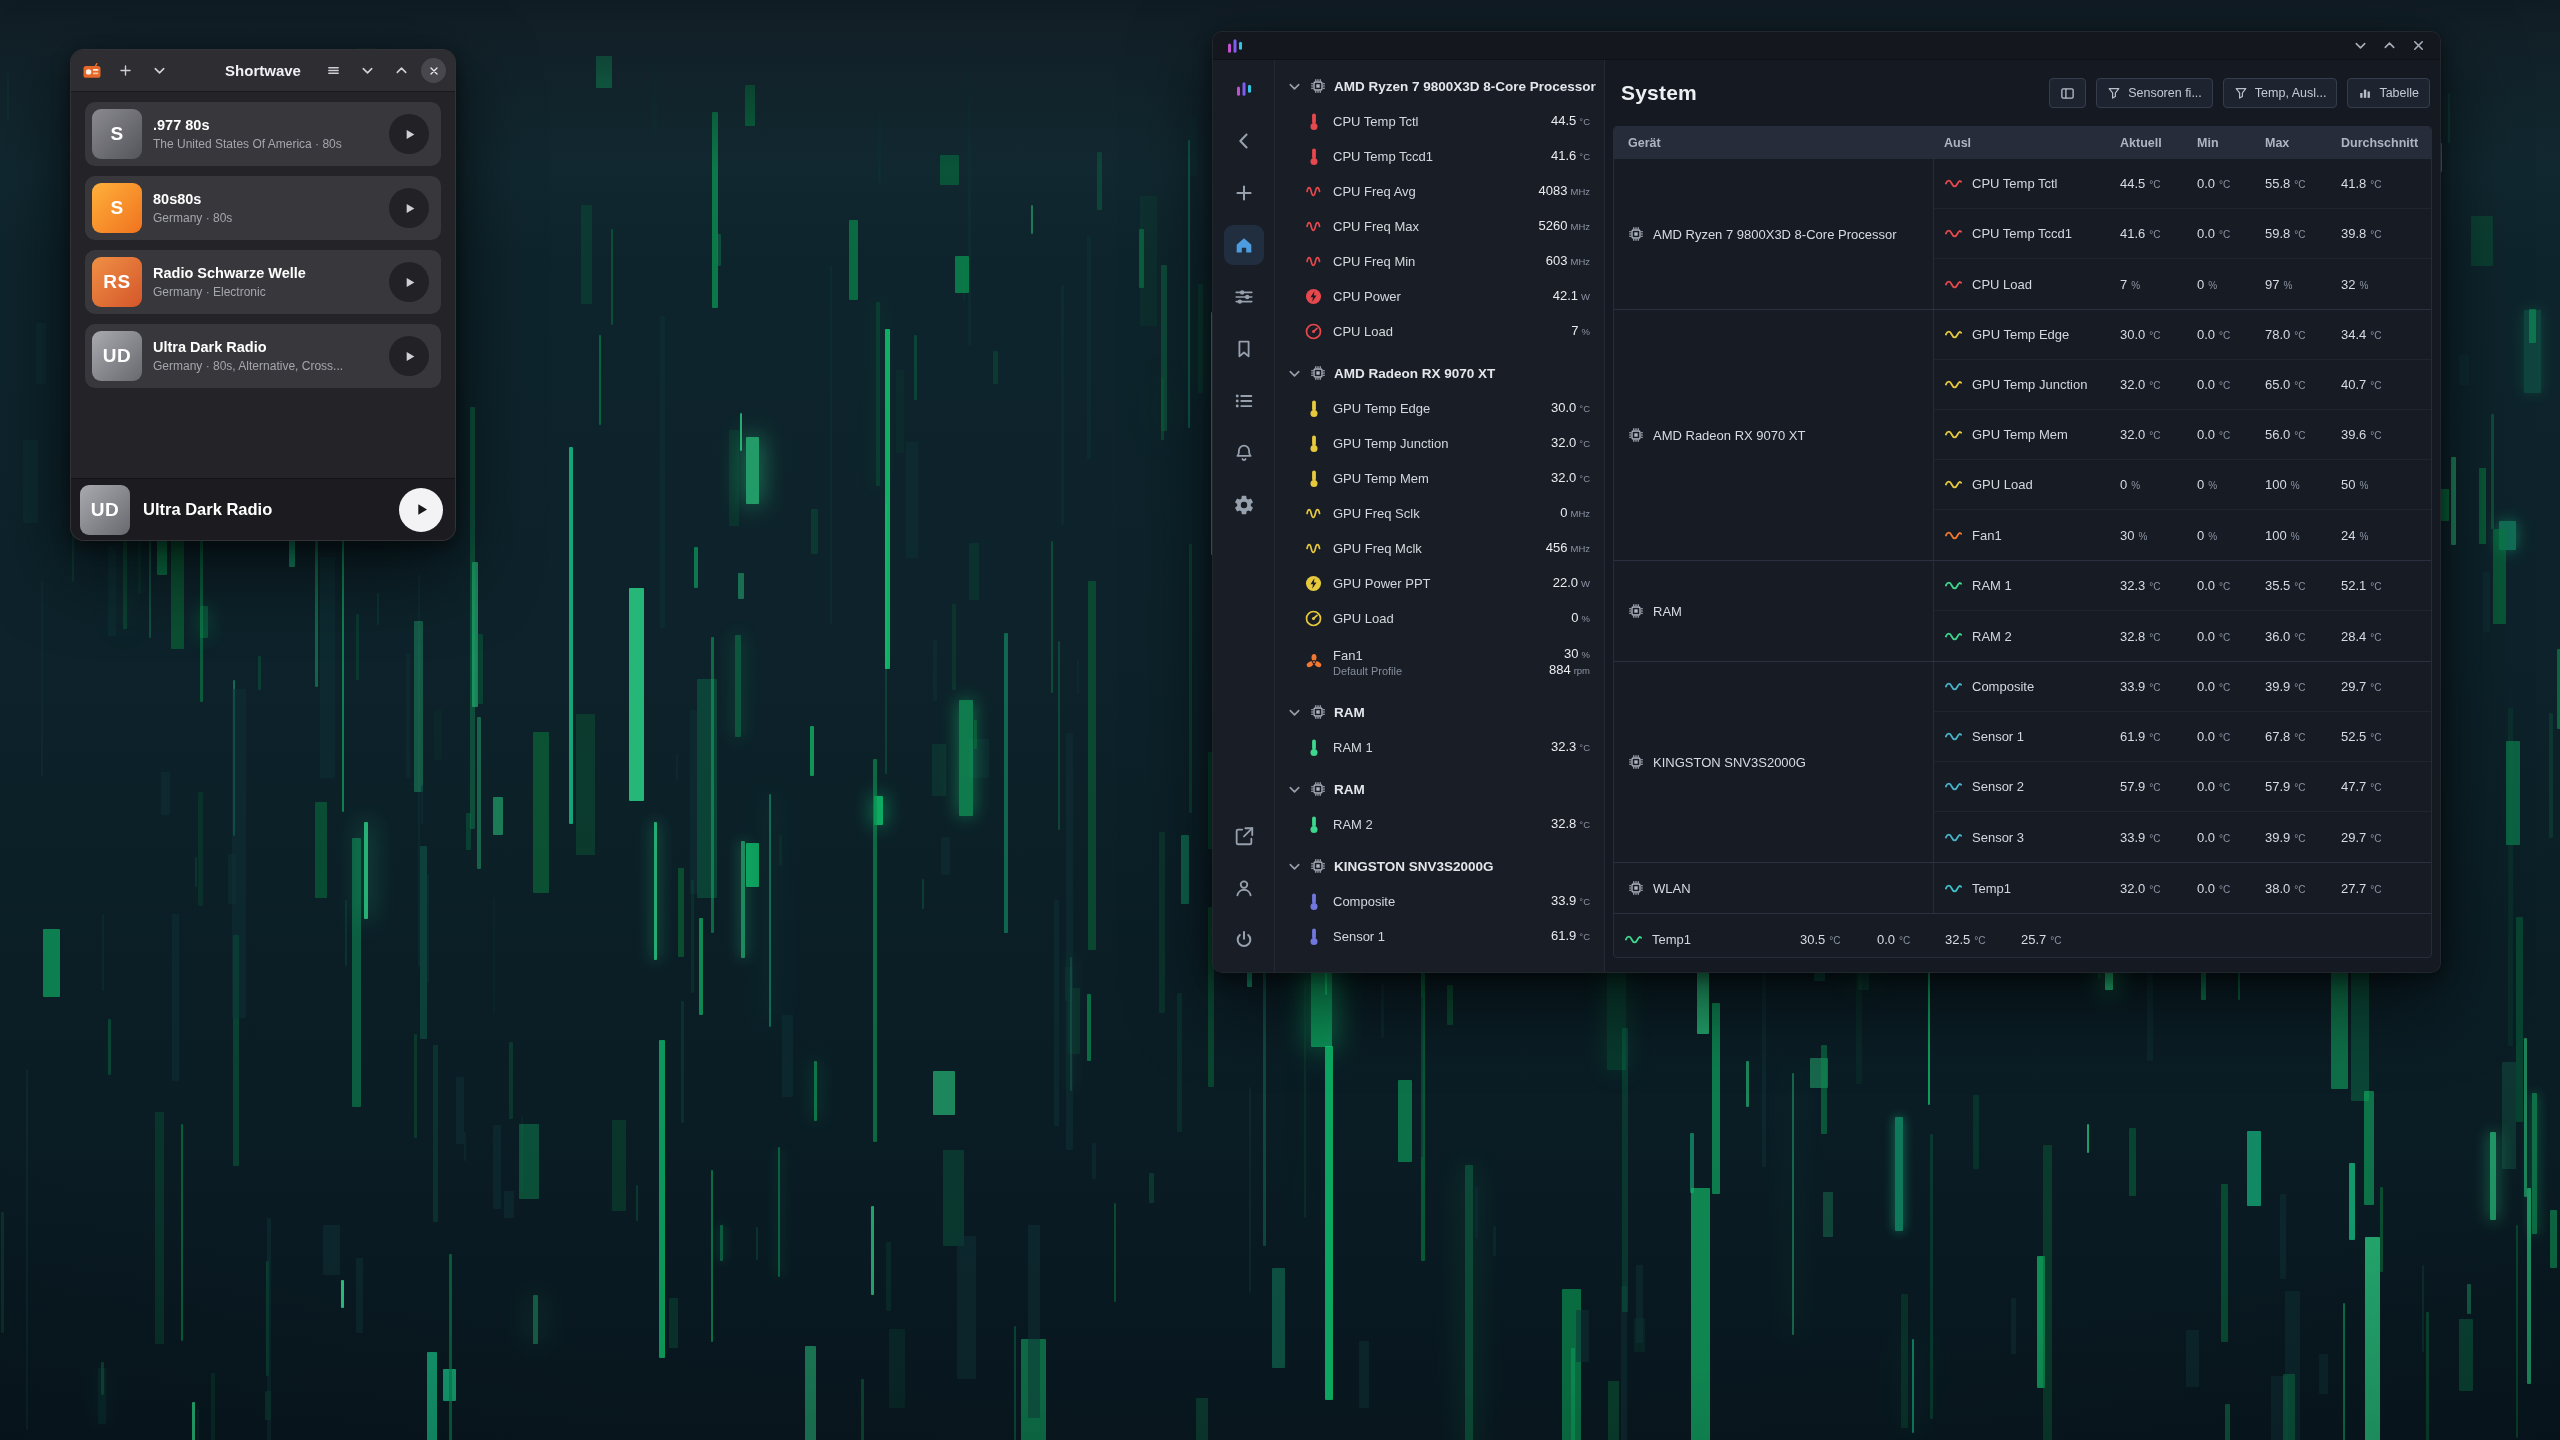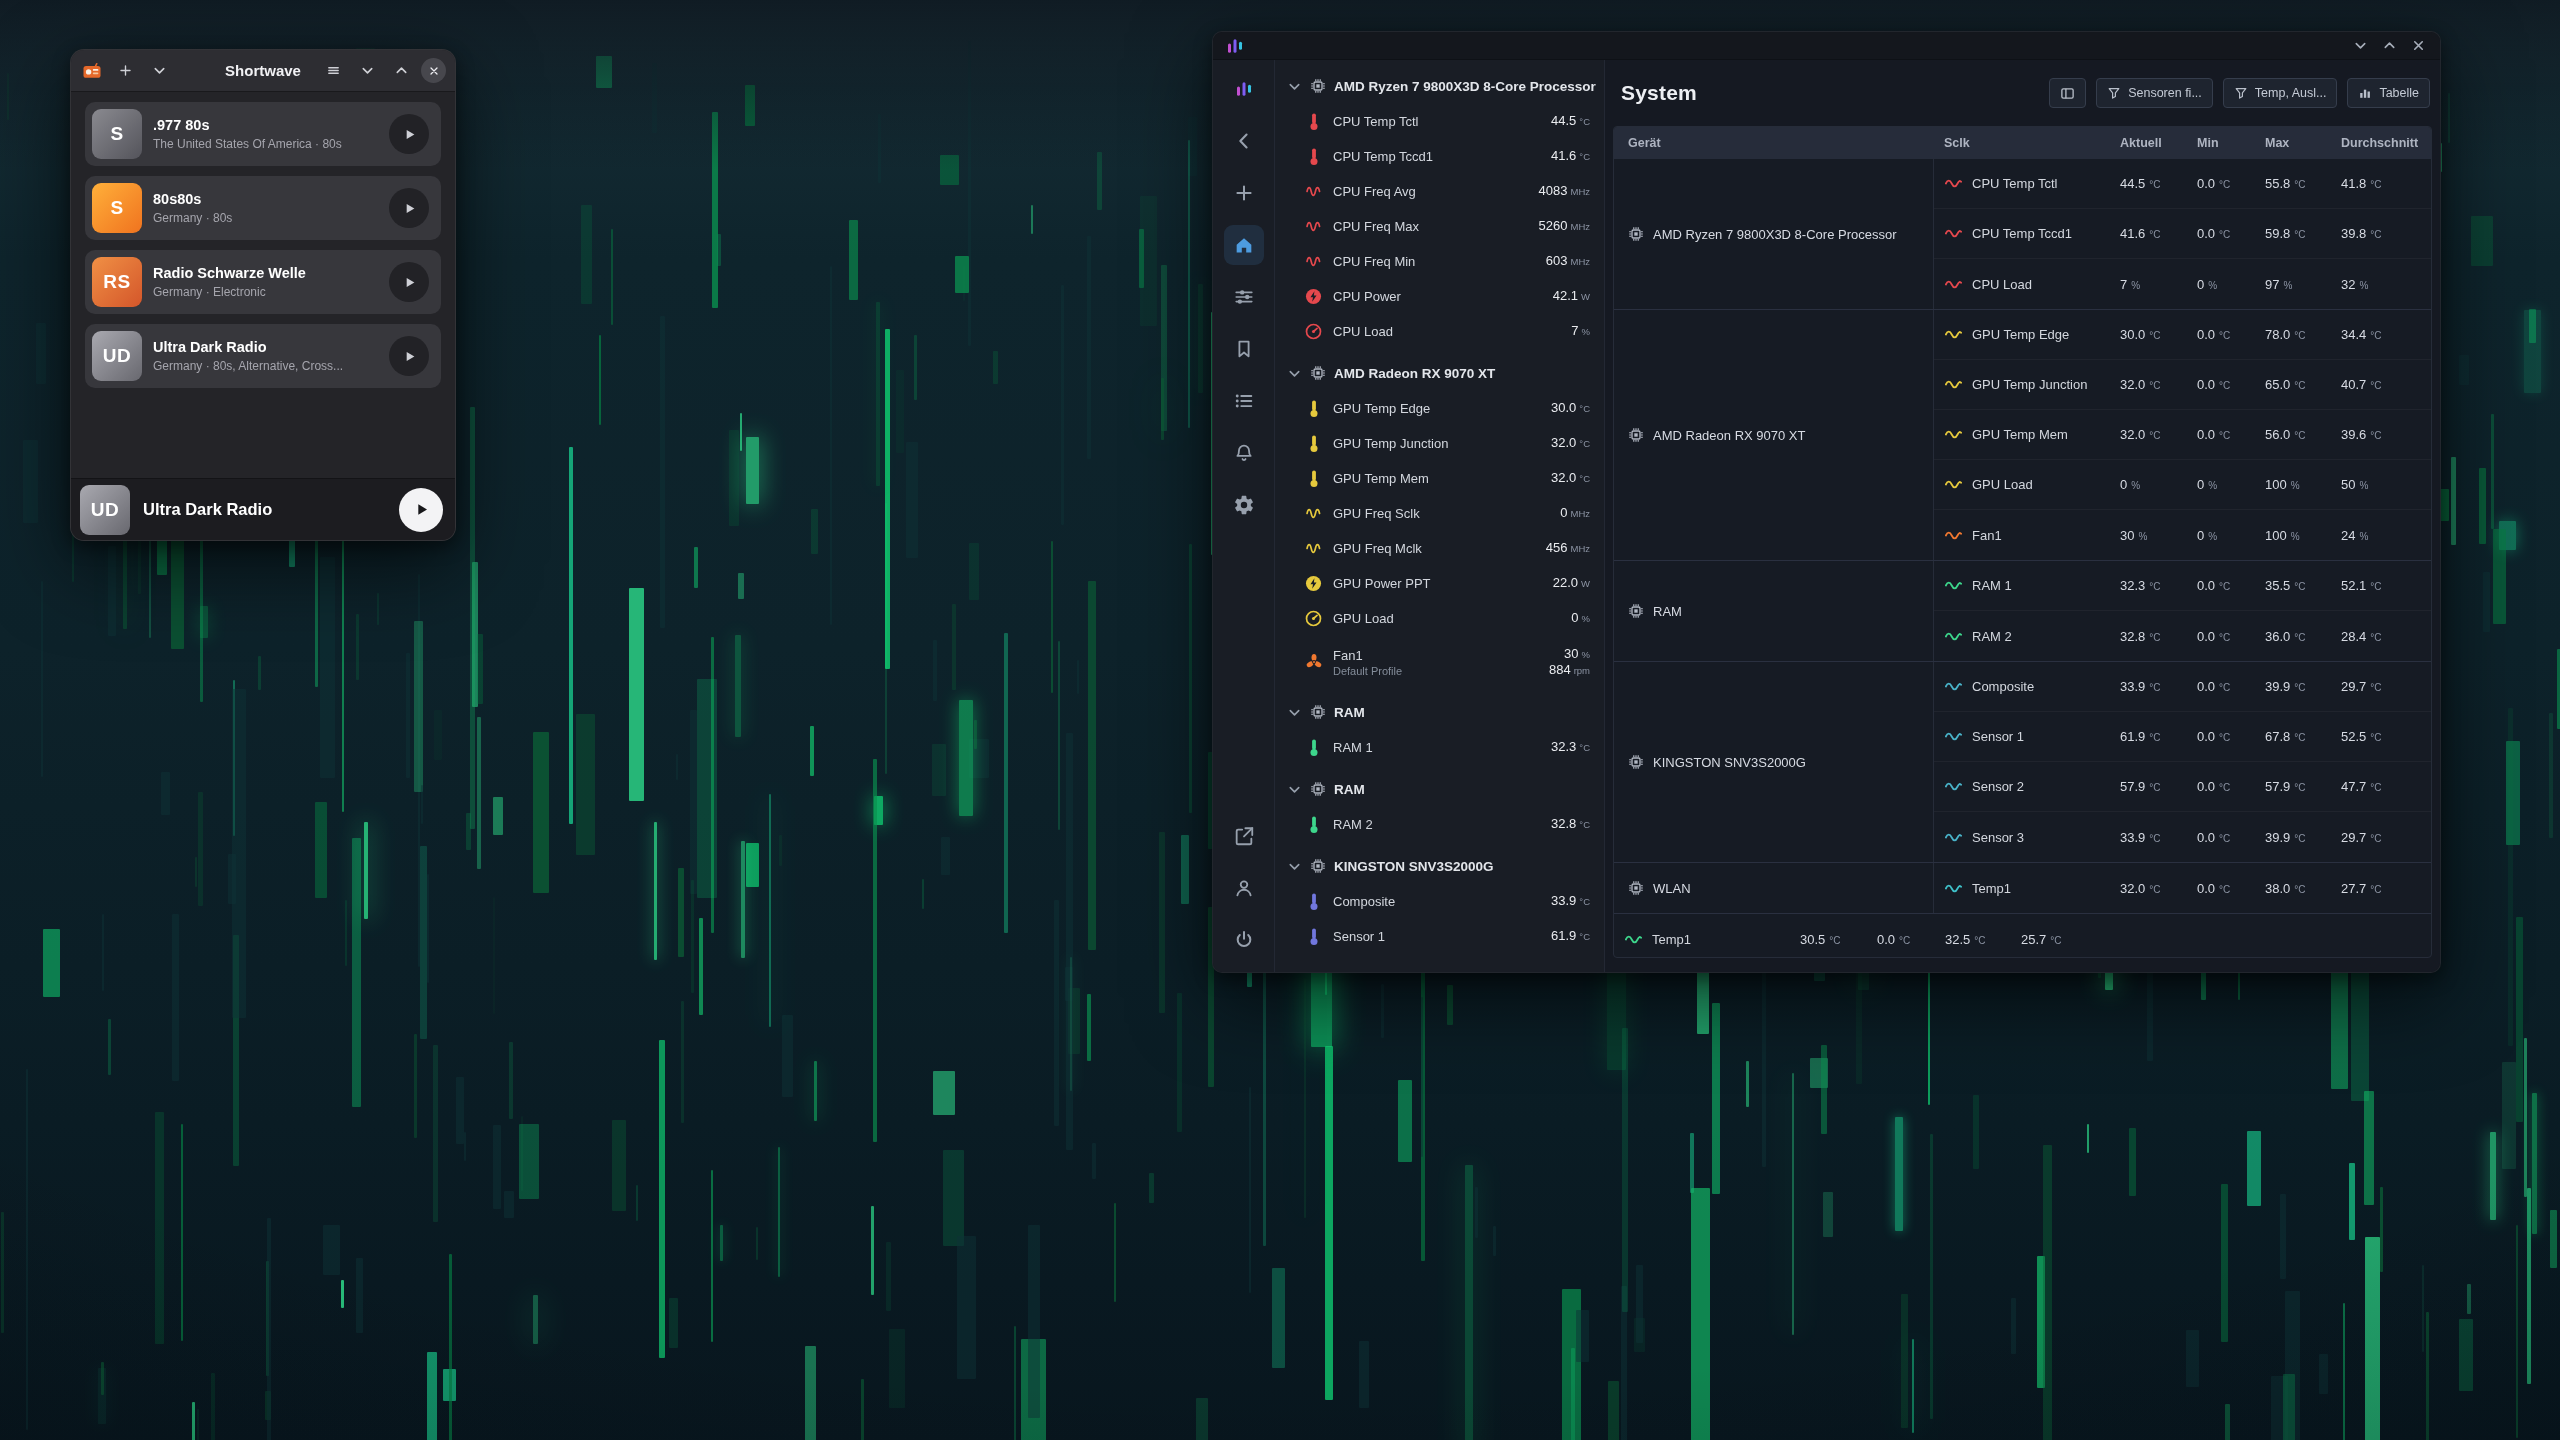--- a/index.html
+++ b/index.html
@@ -1205,21 +1205,21 @@
                     <rect x="10.9" y="6.3" width="2.7" height="7.2" fill="#b9bfca"></rect>
                   </svg>
                 </span>
               <span>Tabelle</span>
             </button>
           </div>
         </div>
         <div class="cc-table">
           <div class="cc-thead" id="cc-thead">
               <div class="th">Gerät</div>
-              <div class="th">Sclk</div>
+              <div class="th">Ausl</div>
               <div class="th">Aktuell</div>
               <div class="th">Min</div>
               <div class="th">Max</div>
               <div class="th">Durchschnitt</div>
             </div>
           <div class="cc-tbody" id="cc-tbody">
               <div class="tg">
                 <div class="td-dev">
                   <span class="dev-chip">
                     <svg width="16" height="16" viewBox="0 0 18 18" xmlns="http://www.w3.org/2000/svg">

